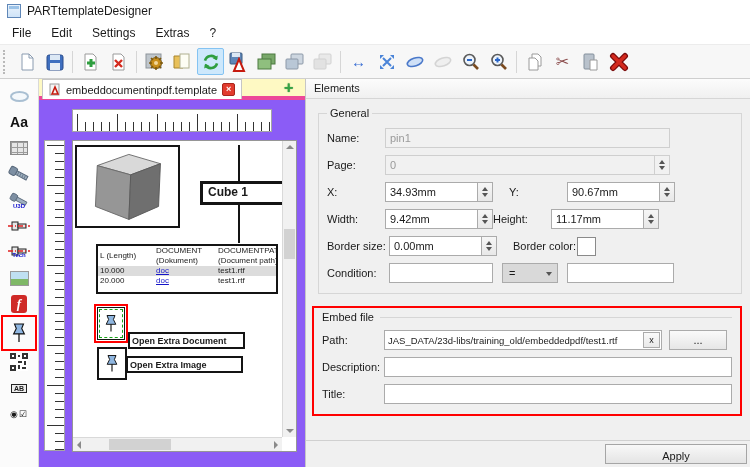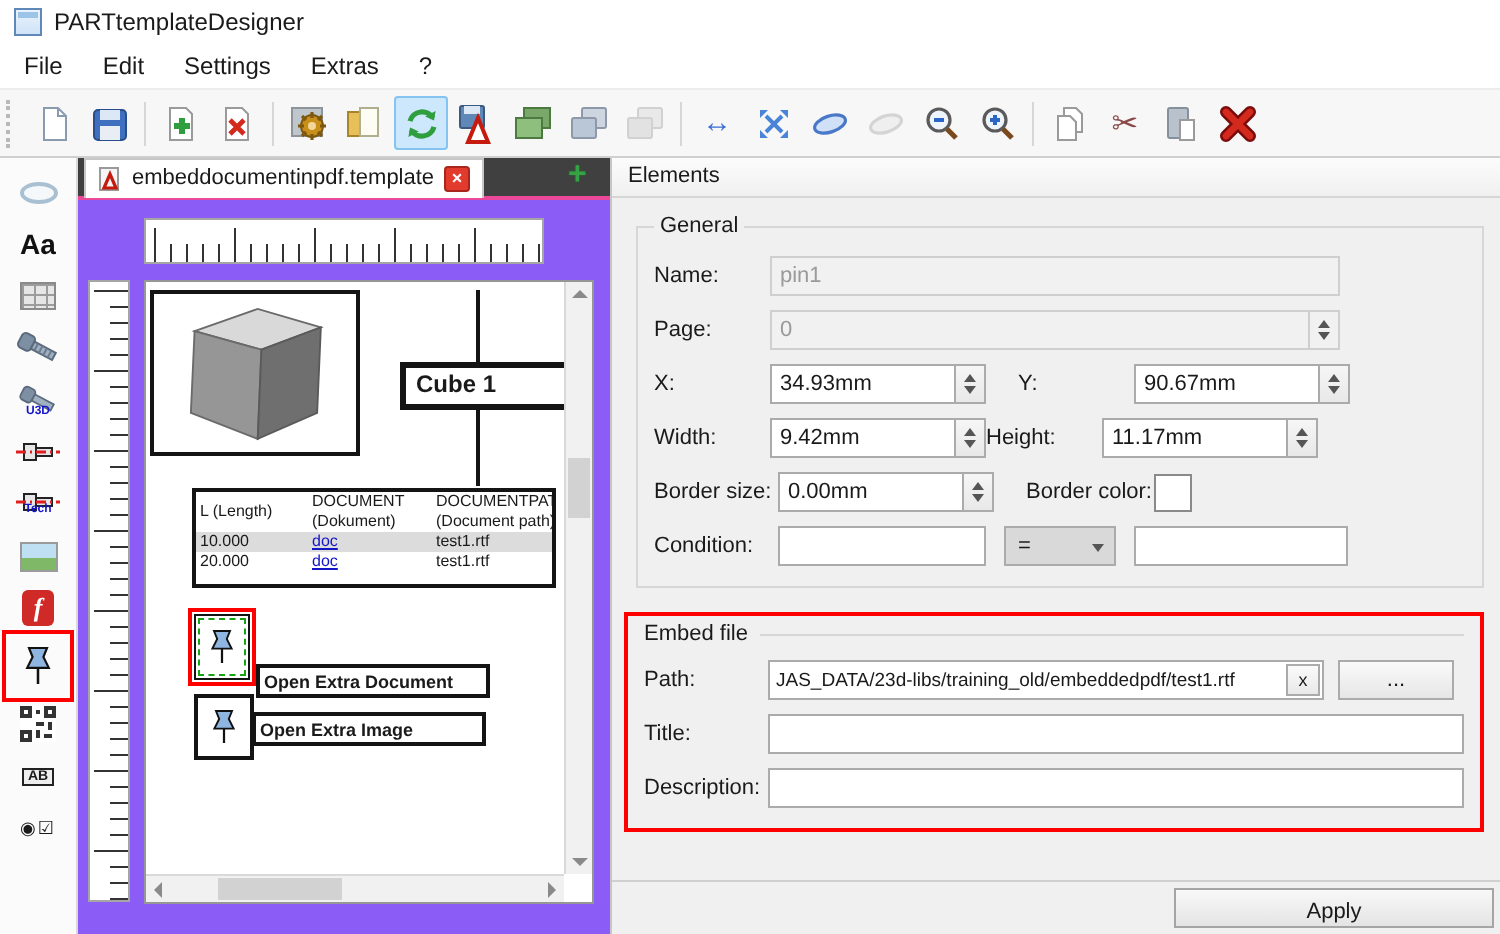--- a/index.html
+++ b/index.html
@@ -40,21 +40,21 @@
              background-size: 6px 5px; }
   .oval-ic { width: 19px; height: 11px; border: 2px solid #a9bfd2; border-radius: 50%; background: #f4f8fb; }
   .img-ic { width: 19px; height: 15px; border: 1px solid #9a9a9a; background: linear-gradient(#bfe0f2 55%, #7fb867 55%); }
   .flash-ic { width: 16px; height: 18px; background: #cf2a27; border-radius: 3px; color: #fff;
               font-family: "Liberation Serif", serif; font-style: italic; font-weight: bold; font-size: 13px;
               display:flex; align-items:center; justify-content:center; }
   .ab-ic { border: 1px solid #222; font-size: 7px; font-weight: bold; padding: 0 2px; background:#eee; }
   .rc-ic { font-size: 9px; letter-spacing: 1px; }
 
   .center { width: 266px; display: flex; flex-direction: column; }
-  .tabbar { height: 21px; background: #404040; border-bottom: 2px solid #ec4899; display: flex; align-items: center; }
+  .tabbar { height: 21px; background: #fef9c3; border-bottom: 4px solid #ec4899; display: flex; align-items: flex-start; }
   .tab { height: 20px; background: #fff; border: 1px solid #c6c6c6; border-bottom: none; margin-left: 3px;
          display: flex; align-items: center; gap: 5px; padding: 0 6px; font-size: 11px; }
   .tab-close { width: 13px; height: 13px; background: #e23b2e; border: 1px solid #a8261c; border-radius: 2px;
                color: #fff; font-size: 9px; font-weight: bold; line-height: 11px; text-align: center; }
   .new-tab { color: #35a344; font-weight: bold; font-size: 16px; margin-left: 42px; padding-bottom: 2px;
              text-shadow: 0 0 1px #1d7a2c; }
 
   .canvas { flex: 1; position: relative; background: #8b5cf6; overflow: hidden; }
   .h-ruler { position: absolute; left: 33px; top: 9px; width: 200px; height: 23px; background-color: #fff;
              border: 1px solid #a5a5a5;
@@ -129,21 +129,21 @@
   .grp-hdr { display: flex; align-items: center; gap: 6px; }
   .grp-hdr .line { flex: 1; height: 1px; background: #d6d6d6; }
   .path-field { width: 278px; height: 20px; border: 1px solid #ababab; background: #fff; display: flex; align-items: center; }
   .path-text { flex: 1; padding: 0 3px; font-size: 9.5px; white-space: nowrap; overflow: hidden; }
   .clear-btn { width: 17px; height: 16px; border: 1px solid #ababab; background: linear-gradient(#fafafa,#e9e9e9);
                font-size: 9px; text-align: center; line-height: 14px; margin-right: 1px; }
   .browse-btn { width: 58px; height: 20px; border: 1px solid #ababab; background: linear-gradient(#fafafa,#e6e6e6);
                 text-align: center; line-height: 18px; margin-left: 7px; }
   .wide { flex: 1; max-width: 350px; }
   .panel-footer { height: 27px; border-top: 1px solid #d0d0d0; background: #f0f0f0; position: relative; }
-  .apply-btn { position: absolute; right: 3px; top: 3px; bottom: 3px; width: 160px; border: 1px solid #a5a5a5;
+  .apply-btn { position: absolute; right: 3px; top: 3px; bottom: 3px; width: 142px; border: 1px solid #a5a5a5;
                background: linear-gradient(#f8f8f8,#e4e4e4); font-size: 11px; text-align: center; padding-top: 5px; }
 </style>
 </head>
 <body>
 
 <div id="window">
 
   <div class="titlebar">
     <span class="app-icon"></span>
     <span class="title-text">PARTtemplateDesigner</span>
@@ -567,26 +567,26 @@
           <div class="frow">
             <span class="flabel" style="width:62px">Path:</span>
             <span class="path-field">
               <span class="path-text">JAS_DATA/23d-libs/training_old/embeddedpdf/test1.rtf</span>
               <span class="clear-btn">x</span>
             </span>
             <span class="browse-btn">...</span>
           </div>
 
           <div class="frow">
+            <span class="flabel" style="width:62px">Description:</span>
+            <input class="tfield wide" value="" style="">
+          </div>
+
+          <div class="frow">
             <span class="flabel" style="width:62px">Title:</span>
-            <input class="tfield wide" value="" style="">
-          </div>
-
-          <div class="frow">
-            <span class="flabel" style="width:62px">Description:</span>
             <input class="tfield wide" value="" style="">
           </div>
         </div>
       </div>
 
       <div class="panel-footer">
         <div class="apply-btn">Apply</div>
       </div>
     </div>
 

